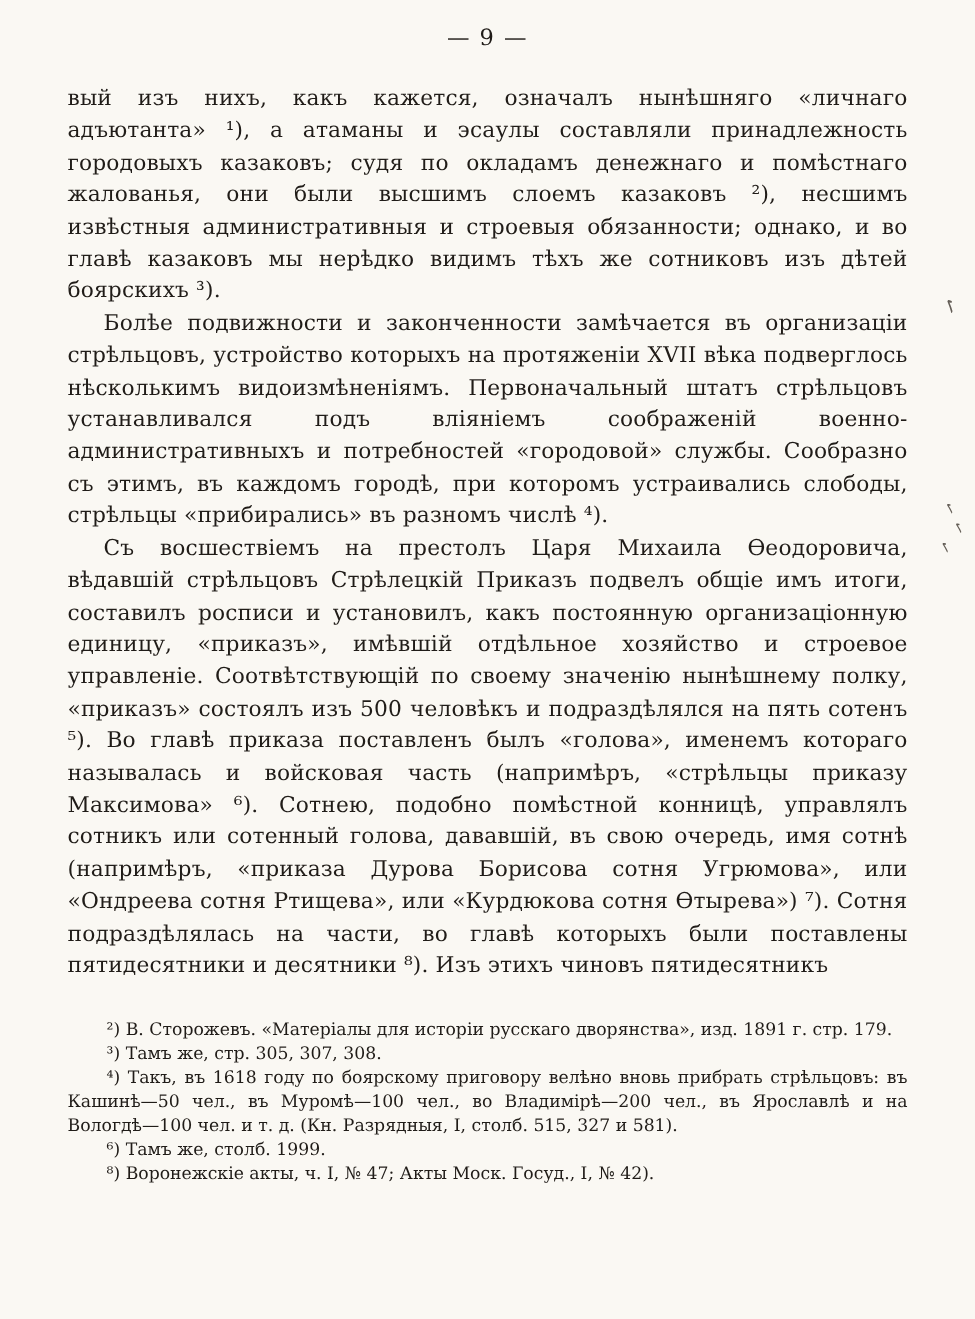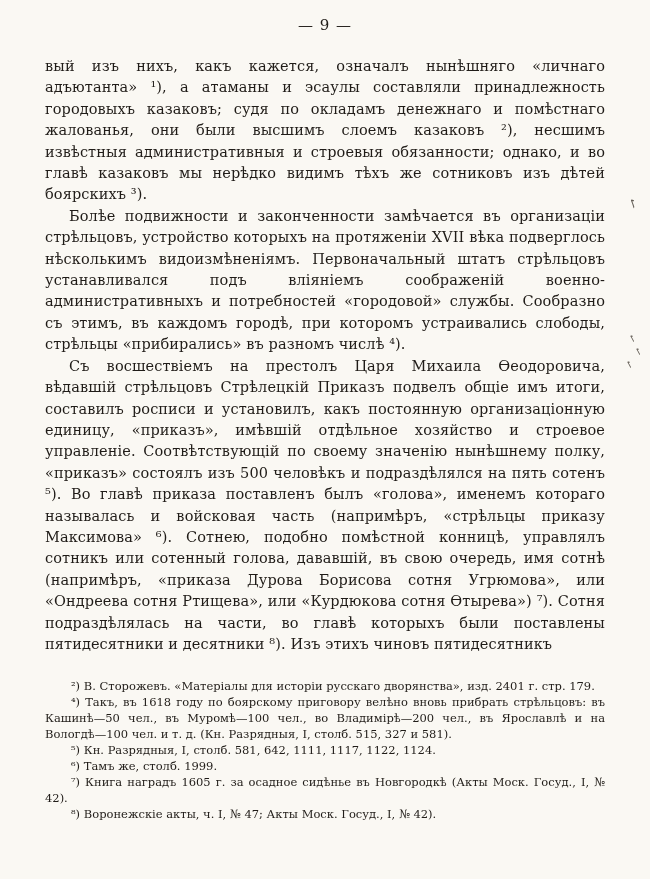--- a/index.html
+++ b/index.html
@@ -57,25 +57,24 @@
 
   <div class="page-number">— 9 —</div>
 
   <div class="body-text">
     <p class="para no-indent">вый изъ нихъ, какъ кажется, означалъ нынѣшняго «личнаго адъютанта» ¹), а атаманы и эсаулы составляли принадлежность городовыхъ казаковъ; судя по окладамъ денежнаго и помѣстнаго жалованья, они были высшимъ слоемъ казаковъ ²), несшимъ извѣстныя административныя и строевыя обязанности; однако, и во главѣ казаковъ мы нерѣдко видимъ тѣхъ же сотниковъ изъ дѣтей боярскихъ ³).</p>
     <p class="para">Болѣе подвижности и законченности замѣчается въ организаціи стрѣльцовъ, устройство которыхъ на протяженіи XVII вѣка подверглось нѣсколькимъ видоизмѣненіямъ. Первоначальный штатъ стрѣльцовъ устанавливался подъ вліяніемъ соображеній военно-административныхъ и потребностей «городовой» службы. Сообразно съ этимъ, въ каждомъ городѣ, при которомъ устраивались слободы, стрѣльцы «прибирались» въ разномъ числѣ ⁴).</p>
     <p class="para">Съ восшествіемъ на престолъ Царя Михаила Ѳеодоровича, вѣдавшій стрѣльцовъ Стрѣлецкій Приказъ подвелъ общіе имъ итоги, составилъ росписи и установилъ, какъ постоянную организаціонную единицу, «приказъ», имѣвшій отдѣльное хозяйство и строевое управленіе. Соотвѣтствующій по своему значенію нынѣшнему полку, «приказъ» состоялъ изъ 500 человѣкъ и подраздѣлялся на пять сотенъ ⁵). Во главѣ приказа поставленъ былъ «голова», именемъ котораго называлась и войсковая часть (напримѣръ, «стрѣльцы приказу Максимова» ⁶). Сотнею, подобно помѣстной конницѣ, управлялъ сотникъ или сотенный голова, дававшій, въ свою очередь, имя сотнѣ (напримѣръ, «приказа Дурова Борисова сотня Угрюмова», или «Ондреева сотня Ртищева», или «Курдюкова сотня Ѳтырева») ⁷). Сотня подраздѣлялась на части, во главѣ которыхъ были поставлены пятидесятники и десятники ⁸). Изъ этихъ чиновъ пятидесятникъ</p>
   </div>
 
   <div class="footnotes">
-    <p class="footnote">²) В. Сторожевъ. «Матеріалы для исторіи русскаго дворянства», изд. 2401 г. стр. 179.</p>
+    <p class="footnote">²) В. Сторожевъ. «Матеріалы для исторіи русскаго дворянства», изд. 1891 г. стр. 179.</p>
+    <p class="footnote">³) Тамъ же, стр. 305, 307, 308.</p>
     <p class="footnote">⁴) Такъ, въ 1618 году по боярскому приговору велѣно вновь прибрать стрѣльцовъ: въ Кашинѣ—50 чел., въ Муромѣ—100 чел., во Владимірѣ—200 чел., въ Ярославлѣ и на Вологдѣ—100 чел. и т. д. (Кн. Разрядныя, I, столб. 515, 327 и 581).</p>
-    <p class="footnote">⁵) Кн. Разрядныя, I, столб. 581, 642, 1111, 1117, 1122, 1124.</p>
     <p class="footnote">⁶) Тамъ же, столб. 1999.</p>
-    <p class="footnote">⁷) Книга наградъ 1605 г. за осадное сидѣнье въ Новгородкѣ (Акты Моск. Госуд., I, № 42).</p>
     <p class="footnote">⁸) Воронежскіе акты, ч. I, № 47; Акты Моск. Госуд., I, № 42).</p>
   </div>
 
   <span class="margin-mark mark-a">✓</span>
   <span class="margin-mark mark-b1">✓</span>
   <span class="margin-mark mark-b2">✓</span>
   <span class="margin-mark mark-b3">✓</span>
 
 </div>
 

